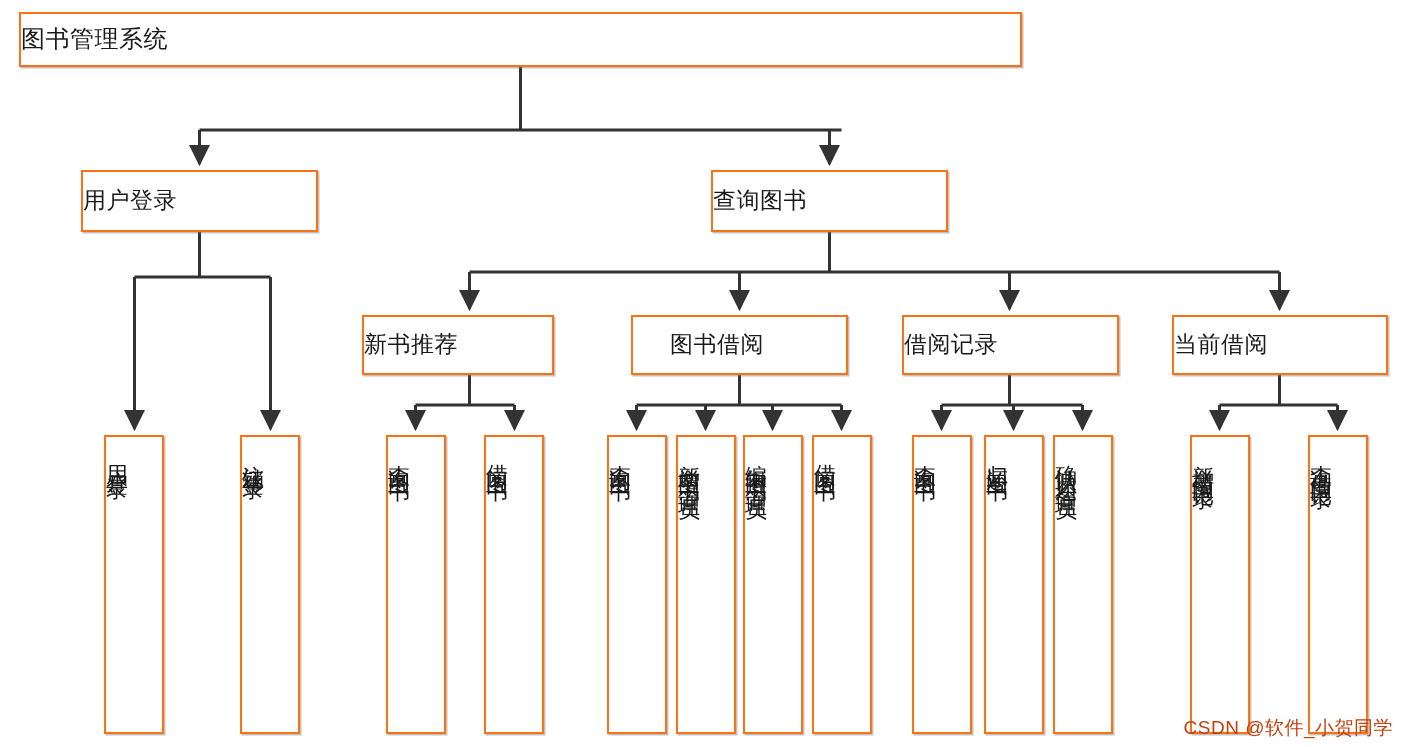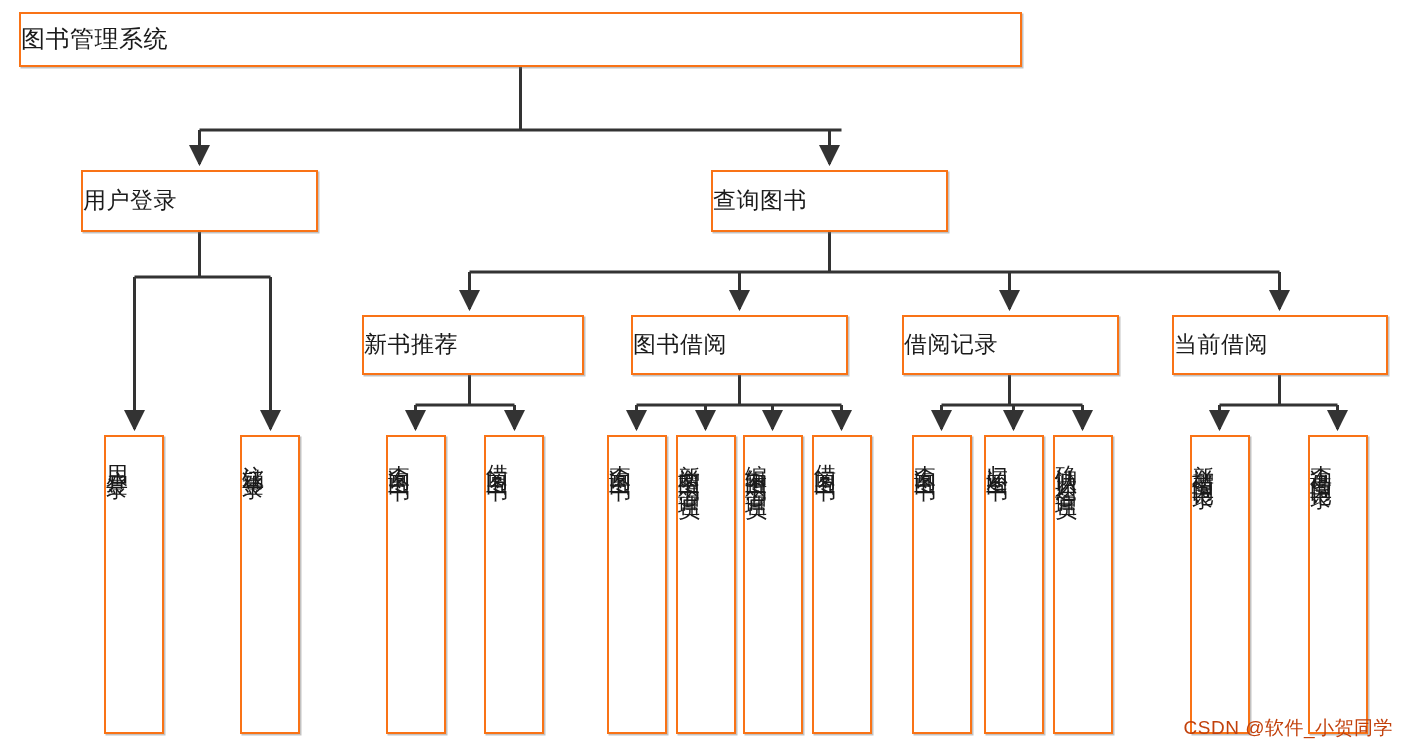--- a/index.html
+++ b/index.html
@@ -128,25 +128,25 @@
   </div>
 
   <div class="node horiz" style="left:81px; top:170px; width:237px; height:62px;">
     <span>用户登录</span>
   </div>
 
   <div class="node horiz" style="left:711px; top:170px; width:237px; height:62px;">
     <span>查询图书</span>
   </div>
 
-  <div class="node horiz" style="left:362px; top:315px; width:222px; height:60px;">
+  <div class="node horiz" style="left:362px; top:315px; width:192px; height:60px;">
     <span>新书推荐</span>
   </div>
 
-  <div class="node horiz" style="left:631px; top:315px; width:217px; height:60px;">
+  <div class="node horiz" style="left:631px; top:315px; width:217px; height:60px;padding-left:37px;">
     <span>图书借阅</span>
   </div>
 
   <div class="node horiz" style="left:902px; top:315px; width:217px; height:60px;">
     <span>借阅记录</span>
   </div>
 
   <div class="node horiz" style="left:1172px; top:315px; width:216px; height:60px;">
     <span>当前借阅</span>
   </div>

